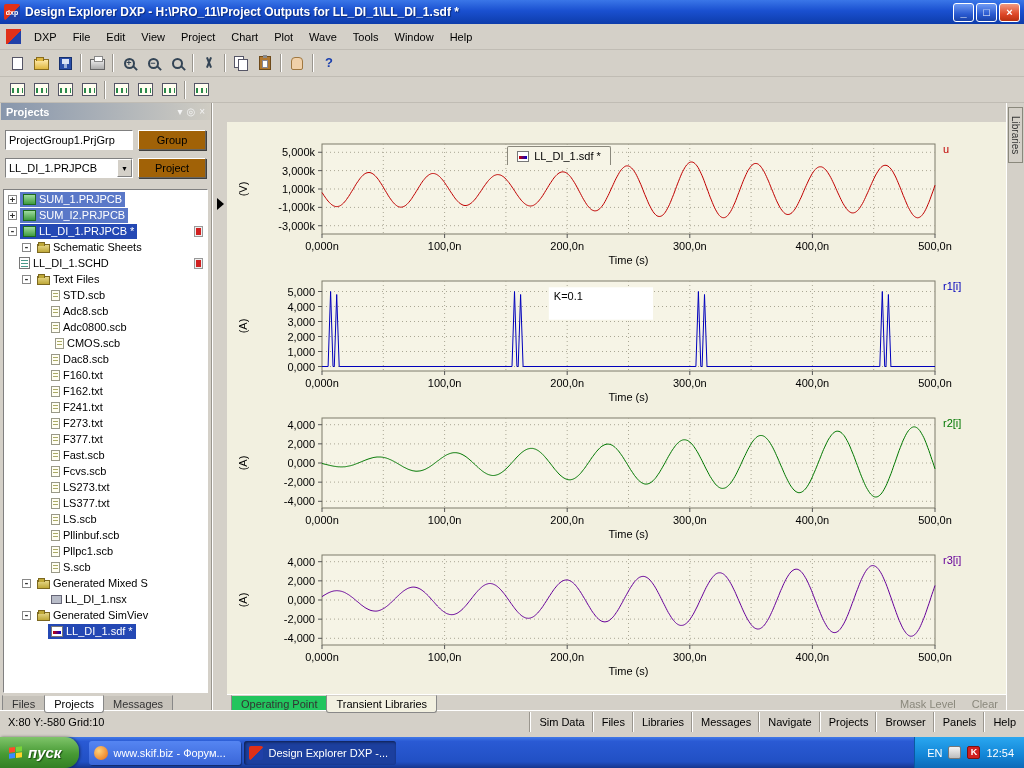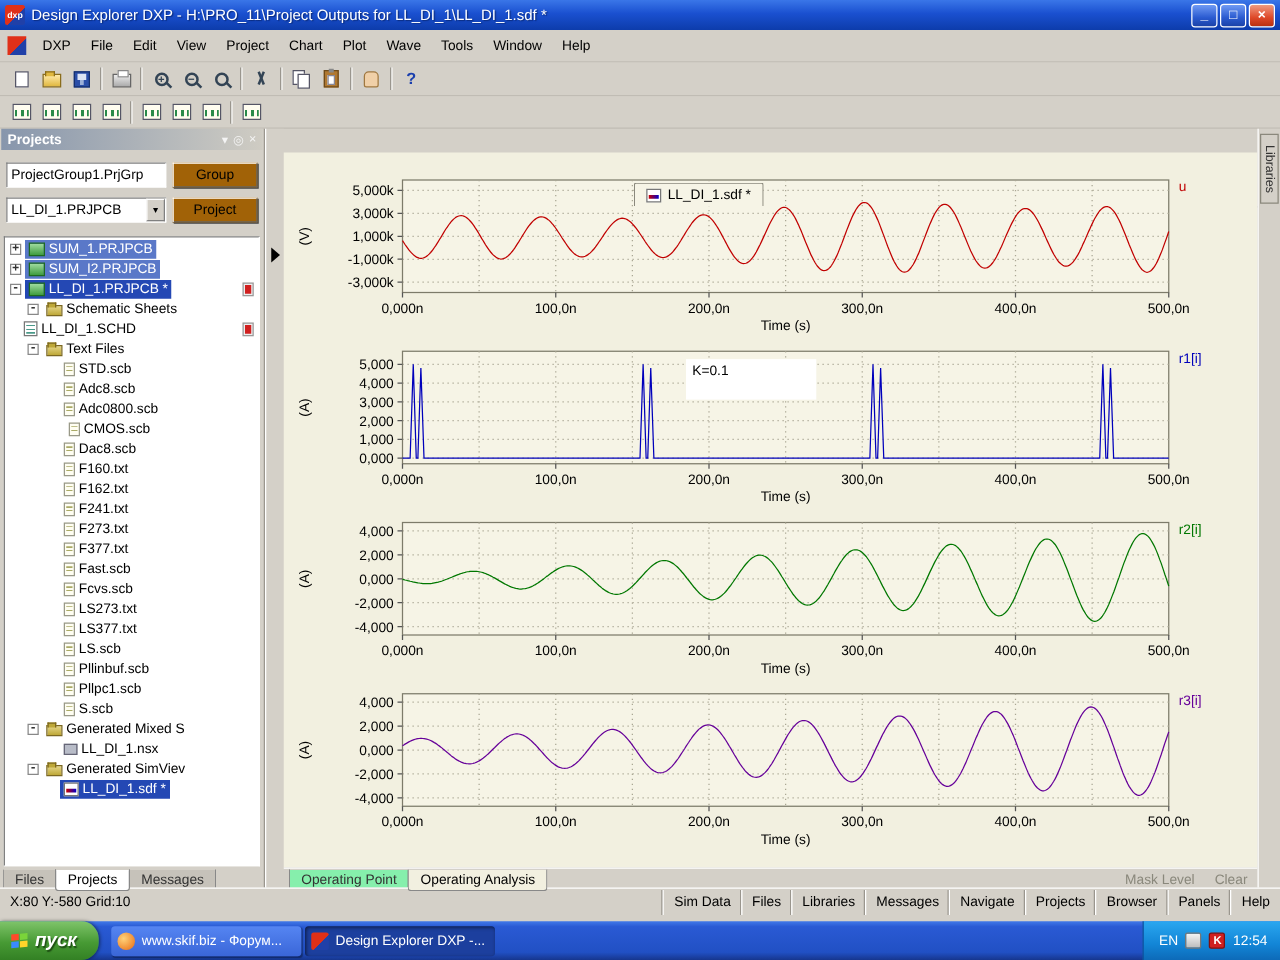--- a/index.html
+++ b/index.html
@@ -6,21 +6,21 @@
 html,body{width:1024px;height:768px;overflow:hidden;background:#d4d0c8;
   font-family:"Liberation Sans",sans-serif;font-size:11px;color:#000;position:relative;}
 
 
 #titlebar{position:absolute;left:0;top:0;width:1024px;height:24px;
   background:linear-gradient(180deg,#3a76e8 0%,#1a50d0 45%,#0d3cab 100%);
   display:flex;align-items:center;padding:0 4px;color:#fff;}
 #titlebar .appicon{width:16px;height:16px;background:linear-gradient(135deg,#e03018 55%,#2040a8 55%);
   border-radius:2px;color:#fff;font-weight:bold;font-size:7px;display:flex;align-items:center;
   justify-content:center;margin-right:5px;flex:none;}
-#titlebar .ttext{font-weight:normal;font-size:12px;flex:1;white-space:nowrap;overflow:hidden;
+#titlebar .ttext{font-weight:bold;font-size:12px;flex:1;white-space:nowrap;overflow:hidden;
   text-shadow:1px 1px 1px #0a2a7a;}
 .winbtn{width:21px;height:19px;margin-left:2px;border:1px solid #fff;border-radius:3px;
   display:flex;align-items:center;justify-content:center;color:#fff;font-size:11px;font-weight:bold;
   background:linear-gradient(180deg,#6f9af4 0%,#2a5ad0 60%,#1a42a8 100%);flex:none;}
 .winbtn.close{background:linear-gradient(180deg,#f09a80 0%,#de4828 60%,#b83010 100%);}
 
 
 #menubar{position:absolute;left:0;top:24px;width:1024px;height:26px;background:#d4d0c8;
   border-bottom:1px solid #c0bcb4;display:flex;align-items:center;padding-left:4px;}
 .menulogo{width:15px;height:15px;background:linear-gradient(135deg,#e03018 55%,#2040a8 55%);margin:0 5px 0 2px;flex:none;}
@@ -117,21 +117,21 @@
 #doctabs{position:absolute;left:238px;top:103px;width:779px;height:19px;background:#cfccc3;
   border-bottom:1px solid #8a887c;display:flex;align-items:flex-end;padding-left:3px;margin-top:44px;}
 .dtab{height:18px;display:flex;align-items:center;gap:5px;padding:0 9px;border:1px solid #8a887c;
   border-bottom:none;background:#c4c0b8;color:#444;margin-right:2px;border-radius:2px 2px 0 0;}
 .dtab.active{background:#f6f4e6;height:19px;color:#000;position:relative;z-index:2;}
 #doccontent{position:absolute;left:227px;top:122px;width:779px;height:572px;background:#f2f0e0;padding-top:18px;overflow:hidden;}
 .chart-block{height:137px;}
 #doccontent svg text{font-family:"Liberation Sans",sans-serif;}
 #docbottom{position:absolute;left:227px;top:694px;width:779px;height:21px;background:#d4d0c8;
   border-top:1px solid #fff;display:flex;align-items:flex-start;padding-left:4px;}
-.btab{padding:2px 9px;border:1px solid #888;border-top:1px solid #d4d0c8;background:#86efac;
+.btab{padding:2px 9px;border:1px solid #888;border-top:1px solid #d4d0c8;background:#22c55e;
   border-radius:0 0 3px 3px;color:#333;margin-right:-1px;}
 .btab.active{background:#f2f0e0;color:#000;position:relative;z-index:2;}
 .dim{color:#8a887c;padding:3px 8px;}
 #docbottom .right{margin-left:auto;display:flex;}
 
 
 #libstrip{position:absolute;left:1006px;top:103px;width:18px;height:612px;background:#d4d0c8;border-left:1px solid #fff;}
 #libtab{position:absolute;left:1px;top:4px;writing-mode:vertical-rl;padding:8px 1px;
   border:1px solid #8a887c;background:#d4d0c8;font-size:10px;color:#333;}
 
@@ -690,21 +690,21 @@
         <text x="708" y="110" font-size="11" text-anchor="middle">500,0n</text>
         <text x="20" y="49" font-size="11" text-anchor="middle" transform="rotate(-90 20 49)">(A)</text>
         <text x="401.5" y="124" font-size="11" text-anchor="middle">Time (s)</text>
         <path d="M95.0 45.6L96.0 45.0L97.0 44.3L98.1 43.7L99.1 43.1L100.1 42.5L101.1 42.0L102.2 41.5L103.2 41.1L104.2 40.7L105.2 40.4L106.2 40.1L107.3 39.9L108.3 39.8L109.3 39.7L110.3 39.7L111.3 39.8L112.4 39.9L113.4 40.1L114.4 40.3L115.4 40.6L116.5 41.0L117.5 41.4L118.5 41.9L119.5 42.5L120.5 43.1L121.6 43.7L122.6 44.4L123.6 45.2L124.6 45.9L125.7 46.7L126.7 47.5L127.7 48.4L128.7 49.2L129.7 50.1L130.8 50.9L131.8 51.8L132.8 52.6L133.8 53.5L134.8 54.3L135.9 55.0L136.9 55.8L137.9 56.5L138.9 57.1L140.0 57.7L141.0 58.2L142.0 58.7L143.0 59.1L144.0 59.5L145.1 59.7L146.1 59.9L147.1 60.0L148.1 60.1L149.1 60.1L150.2 60.0L151.2 59.8L152.2 59.5L153.2 59.2L154.3 58.7L155.3 58.2L156.3 57.7L157.3 57.1L158.3 56.4L159.4 55.6L160.4 54.8L161.4 54.0L162.4 53.1L163.5 52.2L164.5 51.2L165.5 50.2L166.5 49.2L167.5 48.2L168.6 47.2L169.6 46.2L170.6 45.2L171.6 44.2L172.6 43.3L173.7 42.4L174.7 41.5L175.7 40.7L176.7 39.9L177.8 39.2L178.8 38.5L179.8 38.0L180.8 37.4L181.8 37.0L182.9 36.7L183.9 36.4L184.9 36.2L185.9 36.1L186.9 36.1L188.0 36.2L189.0 36.4L190.0 36.7L191.0 37.0L192.1 37.5L193.1 38.0L194.1 38.6L195.1 39.3L196.1 40.1L197.2 40.9L198.2 41.8L199.2 42.8L200.2 43.8L201.3 44.8L202.3 45.9L203.3 47.0L204.3 48.2L205.3 49.3L206.4 50.5L207.4 51.6L208.4 52.8L209.4 53.9L210.4 55.0L211.5 56.1L212.5 57.1L213.5 58.1L214.5 59.0L215.6 59.8L216.6 60.6L217.6 61.3L218.6 61.9L219.6 62.5L220.7 62.9L221.7 63.2L222.7 63.5L223.7 63.6L224.8 63.7L225.8 63.6L226.8 63.5L227.8 63.2L228.8 62.8L229.9 62.4L230.9 61.8L231.9 61.1L232.9 60.4L233.9 59.6L235.0 58.6L236.0 57.7L237.0 56.6L238.0 55.5L239.1 54.3L240.1 53.1L241.1 51.9L242.1 50.6L243.1 49.3L244.2 48.0L245.2 46.7L246.2 45.4L247.2 44.1L248.3 42.8L249.3 41.6L250.3 40.5L251.3 39.3L252.3 38.3L253.4 37.3L254.4 36.4L255.4 35.5L256.4 34.8L257.4 34.2L258.5 33.6L259.5 33.2L260.5 32.9L261.5 32.6L262.6 32.5L263.6 32.5L264.6 32.7L265.6 32.9L266.6 33.3L267.7 33.8L268.7 34.3L269.7 35.0L270.7 35.8L271.7 36.7L272.8 37.7L273.8 38.8L274.8 39.9L275.8 41.1L276.9 42.4L277.9 43.7L278.9 45.1L279.9 46.5L280.9 47.9L282.0 49.4L283.0 50.9L284.0 52.3L285.0 53.7L286.1 55.2L287.1 56.5L288.1 57.9L289.1 59.1L290.1 60.3L291.2 61.5L292.2 62.5L293.2 63.5L294.2 64.4L295.2 65.1L296.3 65.8L297.3 66.3L298.3 66.8L299.3 67.1L300.4 67.2L301.4 67.3L302.4 67.2L303.4 67.0L304.4 66.6L305.5 66.2L306.5 65.6L307.5 64.9L308.5 64.0L309.5 63.1L310.6 62.1L311.6 60.9L312.6 59.7L313.6 58.4L314.7 57.0L315.7 55.6L316.7 54.1L317.7 52.5L318.7 51.0L319.8 49.4L320.8 47.8L321.8 46.1L322.8 44.6L323.9 43.0L324.9 41.4L325.9 40.0L326.9 38.5L327.9 37.2L329.0 35.9L330.0 34.7L331.0 33.6L332.0 32.5L333.0 31.7L334.1 30.9L335.1 30.2L336.1 29.7L337.1 29.3L338.2 29.1L339.2 28.9L340.2 29.0L341.2 29.1L342.2 29.4L343.3 29.9L344.3 30.5L345.3 31.2L346.3 32.0L347.4 33.0L348.4 34.1L349.4 35.3L350.4 36.6L351.4 38.0L352.5 39.5L353.5 41.0L354.5 42.6L355.5 44.3L356.5 46.0L357.6 47.7L358.6 49.5L359.6 51.2L360.6 53.0L361.7 54.7L362.7 56.4L363.7 58.1L364.7 59.7L365.7 61.2L366.8 62.6L367.8 64.0L368.8 65.3L369.8 66.4L370.9 67.4L371.9 68.4L372.9 69.1L373.9 69.8L374.9 70.3L376.0 70.6L377.0 70.8L378.0 70.9L379.0 70.7L380.0 70.5L381.1 70.1L382.1 69.5L383.1 68.8L384.1 67.9L385.2 66.9L386.2 65.8L387.2 64.6L388.2 63.2L389.2 61.7L390.3 60.2L391.3 58.5L392.3 56.8L393.3 55.0L394.3 53.2L395.4 51.3L396.4 49.4L397.4 47.5L398.4 45.6L399.5 43.7L400.5 41.9L401.5 40.1L402.5 38.3L403.5 36.6L404.6 35.0L405.6 33.5L406.6 32.0L407.6 30.7L408.7 29.6L409.7 28.5L410.7 27.6L411.7 26.8L412.7 26.2L413.8 25.8L414.8 25.5L415.8 25.4L416.8 25.4L417.8 25.6L418.9 26.0L419.9 26.5L420.9 27.2L421.9 28.0L423.0 29.1L424.0 30.2L425.0 31.5L426.0 32.9L427.0 34.4L428.1 36.1L429.1 37.8L430.1 39.6L431.1 41.5L432.2 43.5L433.2 45.5L434.2 47.5L435.2 49.6L436.2 51.6L437.3 53.7L438.3 55.7L439.3 57.7L440.3 59.6L441.3 61.5L442.4 63.2L443.4 64.9L444.4 66.5L445.4 68.0L446.5 69.3L447.5 70.5L448.5 71.6L449.5 72.5L450.5 73.2L451.6 73.8L452.6 74.2L453.6 74.4L454.6 74.4L455.6 74.3L456.7 74.0L457.7 73.5L458.7 72.8L459.7 72.0L460.8 71.0L461.8 69.8L462.8 68.5L463.8 67.1L464.8 65.5L465.9 63.8L466.9 62.0L467.9 60.1L468.9 58.1L470.0 56.0L471.0 53.9L472.0 51.7L473.0 49.5L474.0 47.3L475.1 45.1L476.1 42.9L477.1 40.8L478.1 38.7L479.1 36.6L480.2 34.7L481.2 32.8L482.2 31.1L483.2 29.4L484.3 27.9L485.3 26.6L486.3 25.4L487.3 24.3L488.3 23.4L489.4 22.7L490.4 22.2L491.4 21.9L492.4 21.8L493.4 21.8L494.5 22.1L495.5 22.5L496.5 23.1L497.5 23.9L498.6 24.9L499.6 26.1L500.6 27.4L501.6 28.9L502.6 30.5L503.7 32.3L504.7 34.1L505.7 36.1L506.7 38.2L507.8 40.4L508.8 42.7L509.8 45.0L510.8 47.3L511.8 49.6L512.9 52.0L513.9 54.3L514.9 56.7L515.9 58.9L516.9 61.1L518.0 63.3L519.0 65.3L520.0 67.2L521.0 69.0L522.1 70.7L523.1 72.2L524.1 73.6L525.1 74.8L526.1 75.8L527.2 76.7L528.2 77.3L529.2 77.7L530.2 78.0L531.3 78.0L532.3 77.9L533.3 77.5L534.3 76.9L535.3 76.2L536.4 75.2L537.4 74.1L538.4 72.7L539.4 71.2L540.4 69.6L541.5 67.8L542.5 65.8L543.5 63.8L544.5 61.6L545.6 59.3L546.6 56.9L547.6 54.5L548.6 52.1L549.6 49.6L550.7 47.1L551.7 44.6L552.7 42.1L553.7 39.6L554.8 37.3L555.8 34.9L556.8 32.7L557.8 30.6L558.8 28.6L559.9 26.8L560.9 25.1L561.9 23.6L562.9 22.2L563.9 21.0L565.0 20.0L566.0 19.3L567.0 18.7L568.0 18.3L569.1 18.2L570.1 18.2L571.1 18.5L572.1 19.0L573.1 19.7L574.2 20.6L575.2 21.8L576.2 23.1L577.2 24.6L578.2 26.3L579.3 28.1L580.3 30.1L581.3 32.2L582.3 34.5L583.4 36.9L584.4 39.3L585.4 41.8L586.4 44.4L587.4 47.1L588.5 49.7L589.5 52.4L590.5 55.0L591.5 57.6L592.6 60.2L593.6 62.7L594.6 65.1L595.6 67.4L596.6 69.5L597.7 71.6L598.7 73.4L599.7 75.1L600.7 76.7L601.7 78.0L602.8 79.2L603.8 80.1L604.8 80.8L605.8 81.3L606.9 81.6L607.9 81.6L608.9 81.4L609.9 81.0L610.9 80.4L612.0 79.5L613.0 78.4L614.0 77.1L615.0 75.6L616.0 74.0L617.1 72.1L618.1 70.1L619.1 67.9L620.1 65.6L621.2 63.1L622.2 60.5L623.2 57.9L624.2 55.2L625.2 52.4L626.3 49.6L627.3 46.8L628.3 44.0L629.3 41.2L630.4 38.5L631.4 35.9L632.4 33.3L633.4 30.8L634.4 28.5L635.5 26.2L636.5 24.2L637.5 22.3L638.5 20.6L639.5 19.1L640.6 17.7L641.6 16.7L642.6 15.8L643.6 15.1L644.7 14.7L645.7 14.6L646.7 14.7L647.7 15.0L648.7 15.5L649.8 16.3L650.8 17.4L651.8 18.6L652.8 20.1L653.9 21.8L654.9 23.6L655.9 25.7L656.9 27.9L657.9 30.3L659.0 32.8L660.0 35.5L661.0 38.2L662.0 41.0L663.0 43.9L664.1 46.9L665.1 49.8L666.1 52.8L667.1 55.7L668.2 58.6L669.2 61.5L670.2 64.2L671.2 66.9L672.2 69.4L673.3 71.8L674.3 74.1L675.3 76.2L676.3 78.1L677.4 79.7L678.4 81.2L679.4 82.5L680.4 83.5L681.4 84.3L682.5 84.9L683.5 85.2L684.5 85.2L685.5 85.0L686.5 84.5L687.6 83.8L688.6 82.8L689.6 81.6L690.6 80.2L691.7 78.5L692.7 76.7L693.7 74.6L694.7 72.3L695.7 69.9L696.8 67.3L697.8 64.6L698.8 61.8L699.8 58.9L700.8 55.9L701.9 52.8L702.9 49.7L703.9 46.6L704.9 43.5L706.0 40.4L707.0 37.4L708.0 34.5" fill="none" stroke="#660099" stroke-width="1"></path>
         <text x="716" y="13" font-size="11" fill="#660099">r3[i]</text>
       </svg></div>
   </div>
 <div id="docbottom">
   <span id="bottomtabs" style="display:flex;">
       <span class="btab">Operating Point</span>
-      <span class="btab active">Operating Analysis</span>
+      <span class="btab active">Transient Libraries</span>
     </span>
   <span class="right">
     <span class="dim">Mask Level</span>
     <span class="dim">Clear</span>
   </span>
 </div>
 
 <div id="libstrip">
   <span id="libtab">Libraries</span>
 </div>

